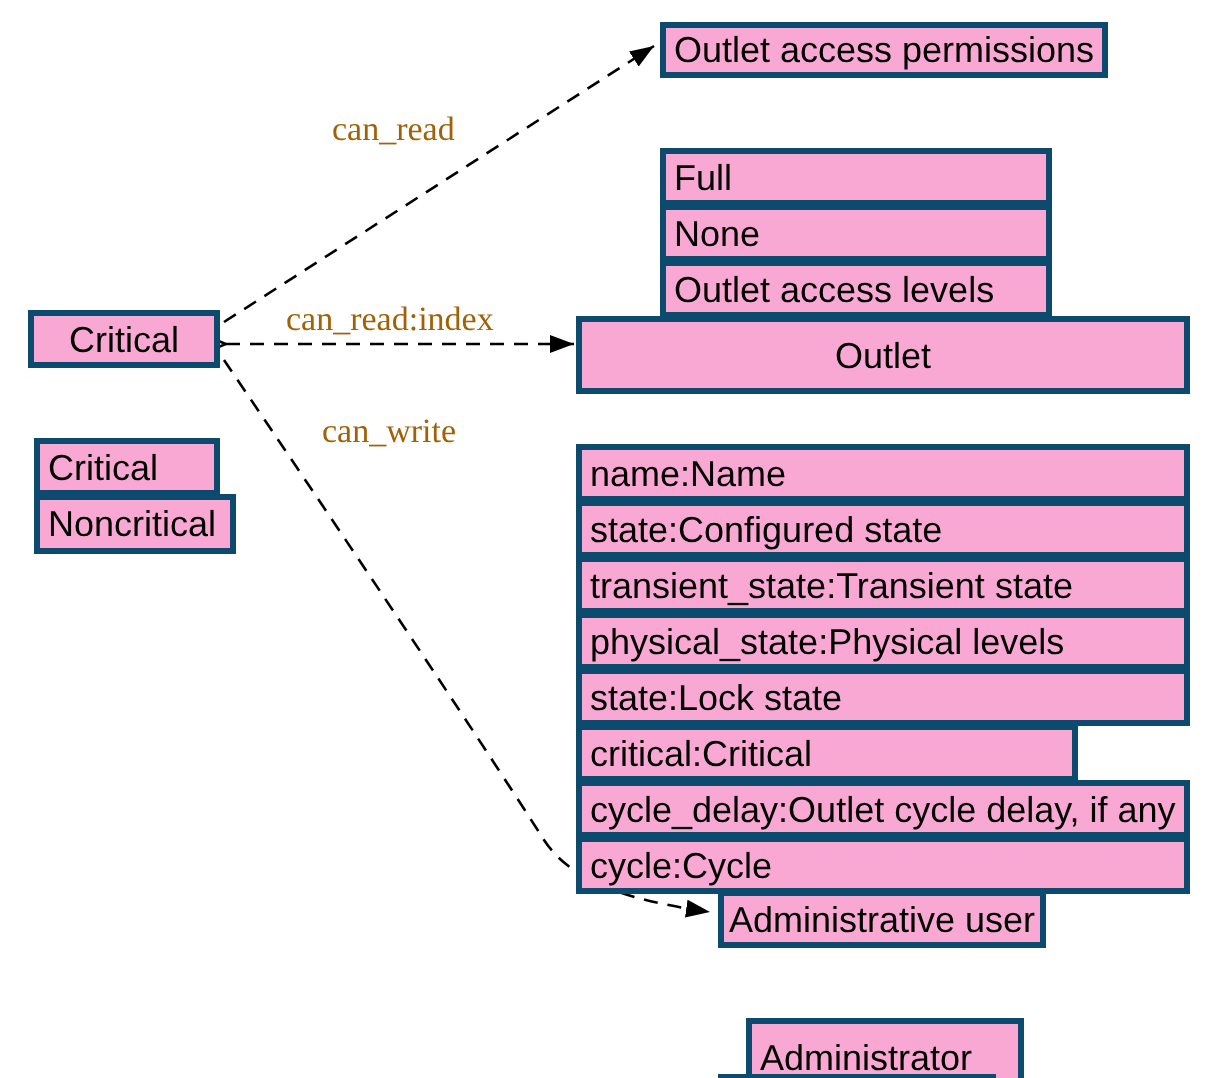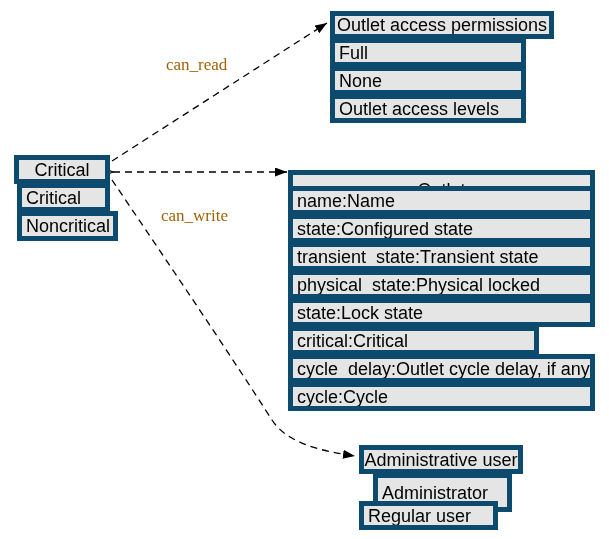--- a/index.html
+++ b/index.html
@@ -1,25 +1,25 @@
 <!DOCTYPE html>
 <html><head>
 <meta charset="utf-8">
 <style>
   html,body{margin:0;padding:0;background:#ffffff;}
   .canvas{position:relative;width:609px;height:539px;background:#ffffff;overflow:hidden;}
   svg.edges{position:absolute;left:0;top:0;width:609px;height:539px;}
   .cell{
-    position:absolute;box-sizing:border-box;border:5px solid #0c4a6e;background:#e5e5e5;
+    position:absolute;box-sizing:border-box;border:3px solid #0c4a6e;background:#f9a8d4;
     display:flex;align-items:center;color:#000000;
     font-family:"Liberation Sans",sans-serif;font-size:18px;line-height:1;
     white-space:nowrap;overflow:hidden;
   }
   .cell.hdr{justify-content:center;}
-  .cell.row{padding-left:4px;}
+  .cell.row{padding-left:4px;margin-top:36px;}
   .edge-label{
     position:absolute;color:#a16207;white-space:nowrap;
     font-family:"Liberation Serif",serif;font-size:17px;line-height:1.1;
   }
 </style>
 </head>
 <body>
 
 <div class="canvas">
 
@@ -31,41 +31,42 @@
       <marker id="arrowOpen" viewBox="0 0 13 12" refX="1" refY="6" markerWidth="13" markerHeight="12" markerUnits="userSpaceOnUse" orient="auto-start-reverse">
         <path d="M12,1.5 L1,6 L12,10.5" fill="none" stroke="#000000" stroke-width="1.3"></path>
       </marker>
     </defs>
     <path d="M112,161 L327,23" fill="none" stroke="#000000" stroke-width="1.3" stroke-dasharray="7,5" marker-end="url(#arrowFilled)"></path>
     <path d="M113,172 L287,172" fill="none" stroke="#000000" stroke-width="1.3" stroke-dasharray="7,5" marker-start="url(#arrowOpen)" marker-end="url(#arrowFilled)"></path>
     <path d="M112,180 C165,258 235,362 272,420 C287,443 320,451 355,456" fill="none" stroke="#000000" stroke-width="1.3" stroke-dasharray="7,5" marker-end="url(#arrowFilled)"></path>
   </svg>
 
   <div class="edge-label" style="left:166px;top:56px">can_read</div>
+  <div class="edge-label" style="left:143px;top:151px">can_read:index</div>
   <div class="edge-label" style="left:161px;top:207px">can_write</div>
 
   <div>
     <div class="cell hdr" style="left:14px;top:155px;width:96px;height:29px">Critical</div>
     <div class="cell row" style="left:17px;top:183px;width:93px;height:29px">Critical</div>
     <div class="cell row" style="left:17px;top:211px;width:101px;height:30px">Noncritical</div>
   </div>
 
   <div>
     <div class="cell hdr" style="left:330px;top:11px;width:224px;height:28px">Outlet access permissions</div>
     <div class="cell row" style="left:330px;top:38px;width:196px;height:29px">Full</div>
     <div class="cell row" style="left:330px;top:66px;width:196px;height:29px">None</div>
     <div class="cell row" style="left:330px;top:94px;width:196px;height:29px">Outlet access levels</div>
   </div>
 
   <div>
-    <div class="cell hdr" style="left:288px;top:170px;width:307px;height:39px">Outlet</div>
+    <div class="cell hdr" style="left:288px;top:158px;width:307px;height:39px">Outlet</div>
     <div class="cell row" style="left:288px;top:186px;width:307px;height:29px">name:Name</div>
     <div class="cell row" style="left:288px;top:214px;width:307px;height:29px">state:Configured state</div>
     <div class="cell row" style="left:288px;top:242px;width:307px;height:29px">transient_state:Transient state</div>
-    <div class="cell row" style="left:288px;top:270px;width:307px;height:29px">physical_state:Physical locked</div>
+    <div class="cell row" style="left:288px;top:270px;width:307px;height:29px">physical_state:Physical levels</div>
     <div class="cell row" style="left:288px;top:298px;width:307px;height:29px">state:Lock state</div>
     <div class="cell row" style="left:288px;top:326px;width:251px;height:29px">critical:Critical</div>
     <div class="cell row" style="left:288px;top:354px;width:307px;height:29px">cycle_delay:Outlet cycle delay, if any</div>
     <div class="cell row" style="left:288px;top:382px;width:307px;height:29px">cycle:Cycle</div>
   </div>
 
   <div>
     <div class="cell hdr" style="left:359px;top:445px;width:164px;height:29px">Administrative user</div>
     <div class="cell row" style="left:373px;top:473px;width:139px;height:39px">Administrator</div>
     <div class="cell row" style="left:359px;top:501px;width:139px;height:29px">Regular user</div>

